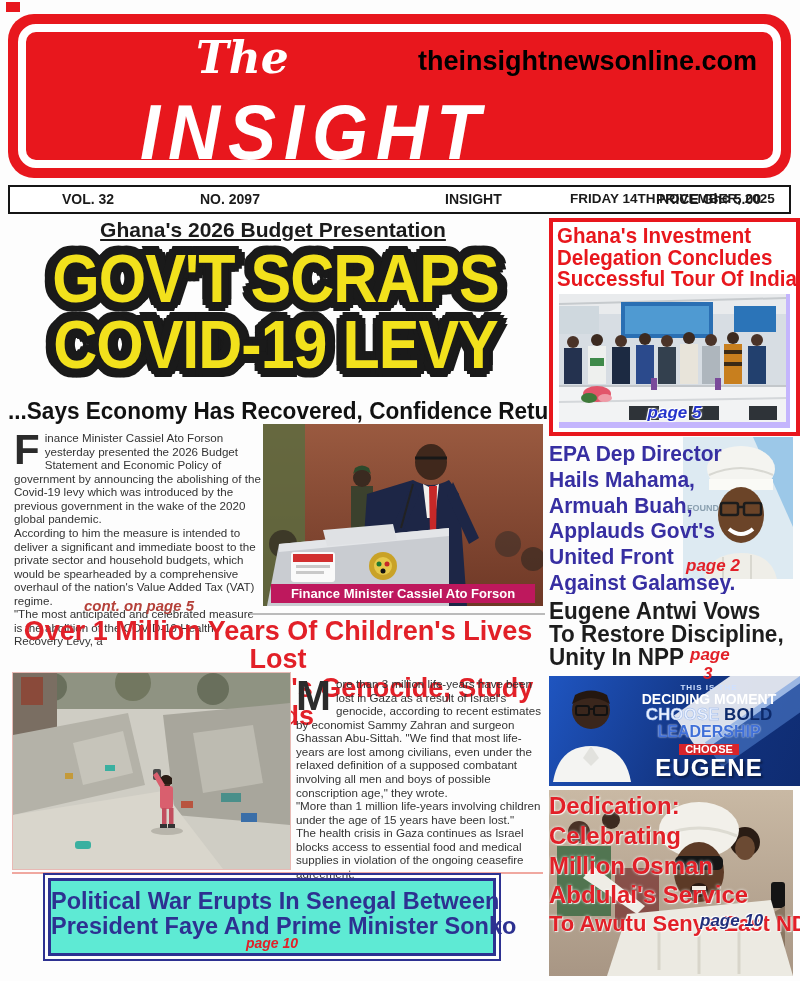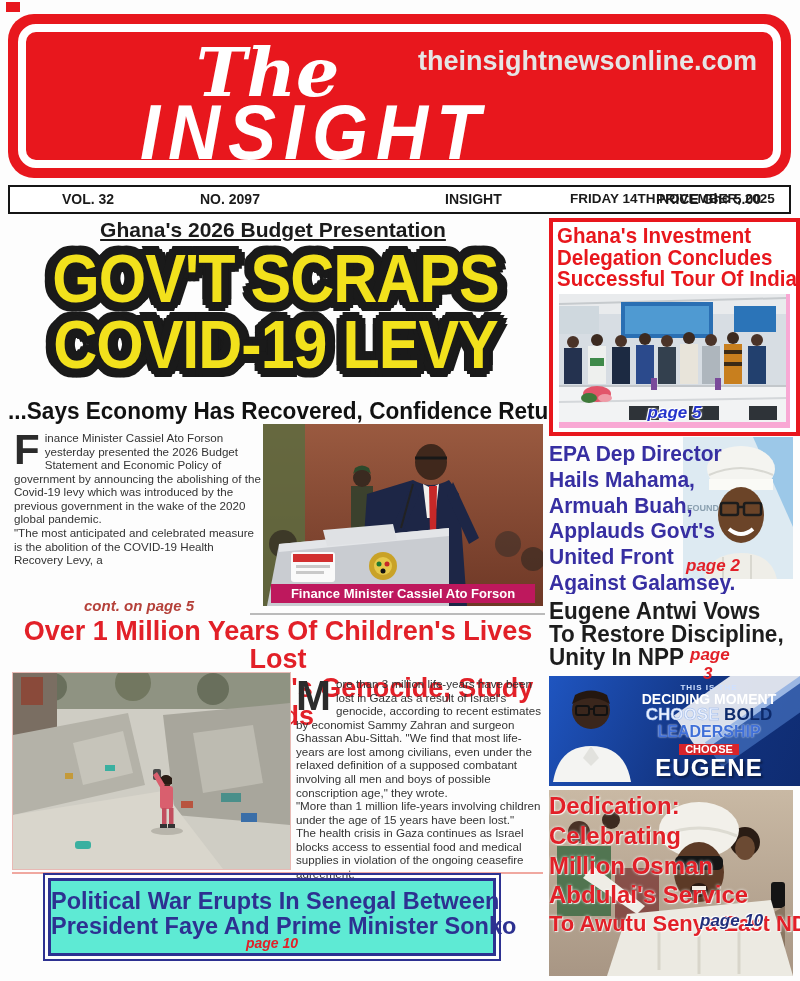--- a/index.html
+++ b/index.html
@@ -3,24 +3,24 @@
 <meta charset="utf-8">
 <style>
   html,body{margin:0;padding:0;background:#e9e9e9;}
   .page{position:relative;width:800px;height:981px;background:#fdfdfd;margin:0 auto;
         font-family:"Liberation Sans",sans-serif;overflow:hidden;}
   
   .corner-mark{position:absolute;left:6px;top:2px;width:14px;height:10px;background:#e8171d;}
   .masthead{position:absolute;left:8px;top:14px;width:783px;height:164px;background:#e8171d;border-radius:26px;}
   .masthead::after{content:"";position:absolute;inset:10px;border:8px solid #fff;border-radius:18px;}
   .mh-the{position:absolute;left:188px;top:18px;font-family:"DejaVu Serif",serif;font-style:italic;
-          font-weight:bold;font-size:68px;color:#fff;z-index:2;}
+          font-weight:bold;font-size:44px;color:#fff;z-index:2;}
   .mh-title{position:absolute;left:132px;top:74px;font-style:italic;font-weight:bold;font-size:72px;
             color:#fff;letter-spacing:8px;z-index:2;transform:scaleY(1.08);transform-origin:top left;}
-  .mh-site{position:absolute;right:34px;top:32px;font-weight:bold;font-size:27px;color:#e5e5e5;z-index:2;}
+  .mh-site{position:absolute;right:34px;top:32px;font-weight:bold;font-size:27px;color:#000000;z-index:2;}
   
   .infobar{position:absolute;left:8px;top:185px;width:779px;height:25px;background:#fff;
            border:2px solid #151515;font-weight:bold;font-size:14px;color:#1a1a1a;}
   .infobar span{position:absolute;top:4px;white-space:nowrap;}
   .ib-vol{left:52px;} .ib-no{left:190px;} .ib-name{left:435px;} .ib-date{left:560px;font-size:13.5px;} .ib-price{right:28px;}
   
   .kicker{position:absolute;left:8px;top:218px;width:530px;text-align:center;font-weight:bold;
           font-size:21px;color:#1a1a1a;text-decoration:underline;}
   .bighead{position:absolute;left:8px;top:246px;width:535px;text-align:center;font-weight:bold;
            line-height:0.96;transform:scaleY(1.12);transform-origin:top center;}
@@ -54,21 +54,21 @@
   .senegal .line{font-weight:bold;font-size:23.5px;line-height:1.05;color:#2d3191;transform:scaleY(1.05);
            transform-origin:top center;white-space:nowrap;}
   .senegal .line:first-child{margin-top:7px;}
   .senegal .pg{margin-top:-2px;font-size:14px;}
   .pg{font-style:italic;font-weight:bold;color:#e22028;}
   
   .india{position:absolute;left:549px;top:218px;width:235px;height:206px;border:4px solid #e8171d;
          background:#fff;padding:2px 4px;}
   .india .line{font-weight:bold;font-size:20.5px;line-height:1.06;color:#e8171d;transform:scaleY(1.05);
          transform-origin:top left;white-space:nowrap;}
-  .india-photo{position:absolute;left:6px;right:6px;top:72px;bottom:4px;background:#f9a8d4;overflow:hidden;}
+  .india-photo{position:absolute;left:6px;right:6px;top:72px;bottom:4px;background:#c4b5fd;overflow:hidden;}
   .india-pg{position:absolute;left:0;right:0;bottom:5px;text-align:center;font-style:italic;font-weight:bold;
             font-size:17px;color:#2433cc;text-shadow:0 0 3px #fff,1px 1px 0 #fff,-1px -1px 0 #fff;z-index:3;}
   .epa-photo{position:absolute;left:683px;top:437px;width:110px;height:142px;background:#ddeaf2;overflow:hidden;}
   .epa-head{position:absolute;left:549px;top:440px;width:250px;z-index:2;}
   .epa-head .line{font-weight:bold;font-size:21px;line-height:1.23;color:#372fa2;transform:scaleY(1.04);
          transform-origin:top left;white-space:nowrap;}
   .epa-pg{position:absolute;left:686px;top:556px;font-size:17px;z-index:3;}
   .antwi{position:absolute;left:549px;top:599px;width:250px;}
   .antwi .line{font-weight:bold;font-size:22.5px;line-height:1.03;color:#1d1d1d;transform:scaleY(1.05);
          transform-origin:top left;white-space:nowrap;}
@@ -124,20 +124,21 @@
 
   <div class="kicker">Ghana's 2026 Budget Presentation</div>
   <div class="bighead">
     <div>GOV'T SCRAPS</div>
     <div>COVID-19 LEVY</div>
   </div>
   <div class="subhead">...Says Economy Has Recovered, Confidence Returning</div>
 
   <div class="lead-body">
     <p><span class="dropcap">F</span><span>inance Minister Cassiel Ato Forson yesterday presented the 2026 Budget Statement and Economic Policy of government by announcing the abolishing of the Covid-19 levy which was introduced by the previous government in the wake of the 2020 global pandemic.</span></p>
+    <p>According to him the measure is intended to deliver a significant and immediate boost to the private sector and household budgets, which would be spearheaded by a comprehensive overhaul of the nation's Value Added Tax (VAT) regime.</p>
     <p>"The most anticipated and celebrated measure is the abolition of the COVID-19 Health Recovery Levy, a</p>
   </div>
   <div class="cont cont5">cont. on page 5</div>
 
   <div class="lead-photo">
     <svg width="280" height="182" viewBox="0 0 280 182">
       <defs>
         <linearGradient id="bgm" x1="0" y1="0" x2="0" y2="1">
           <stop offset="0" stop-color="#9a5a40"></stop>
             <stop offset="1" stop-color="#6e3826"></stop>

